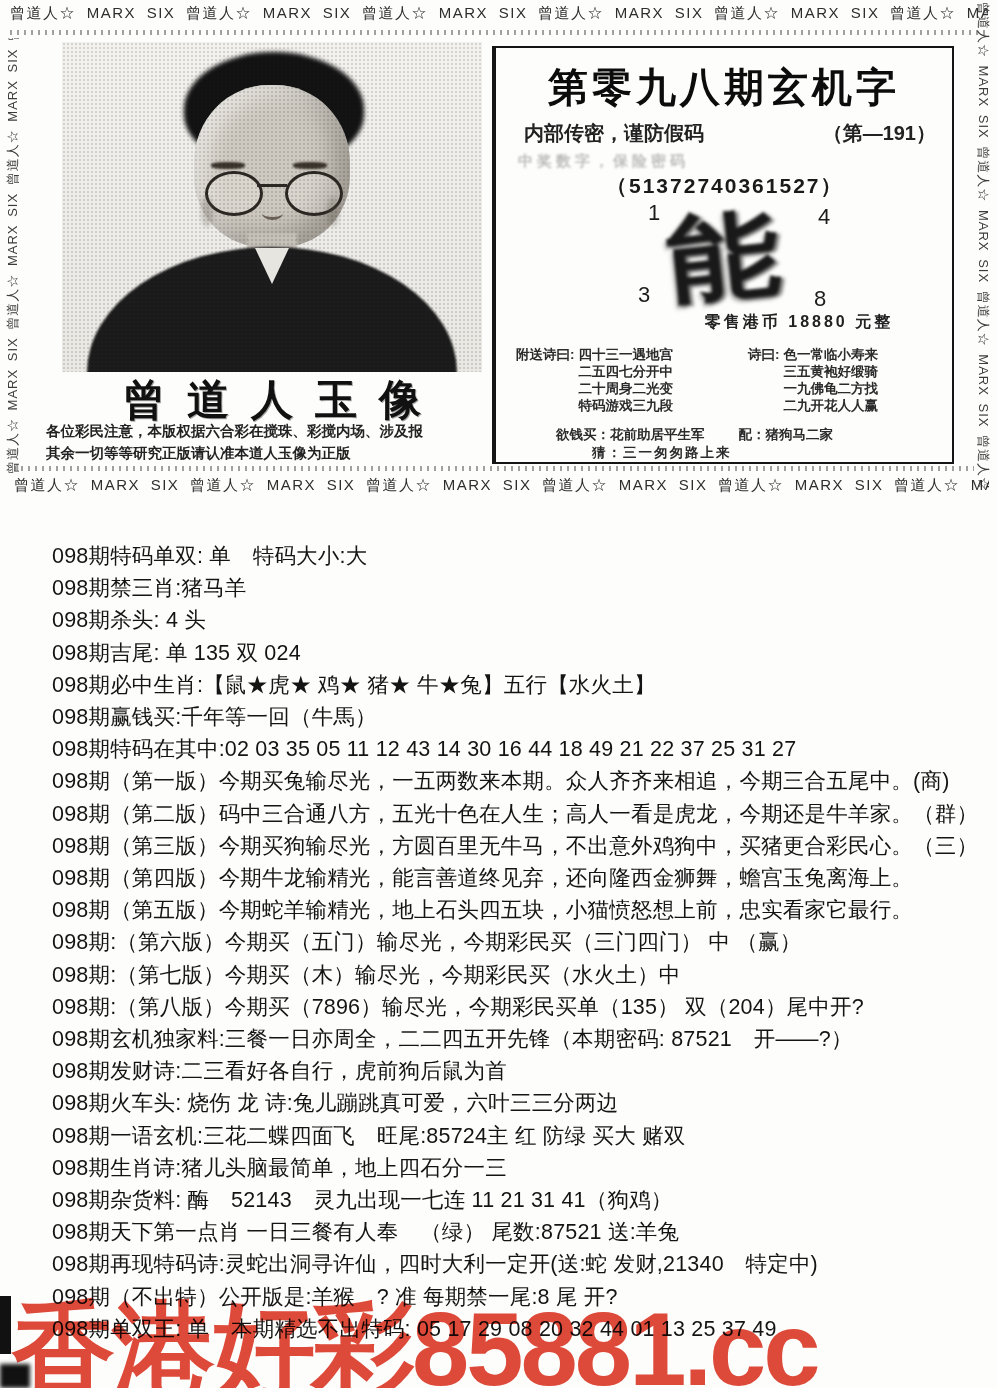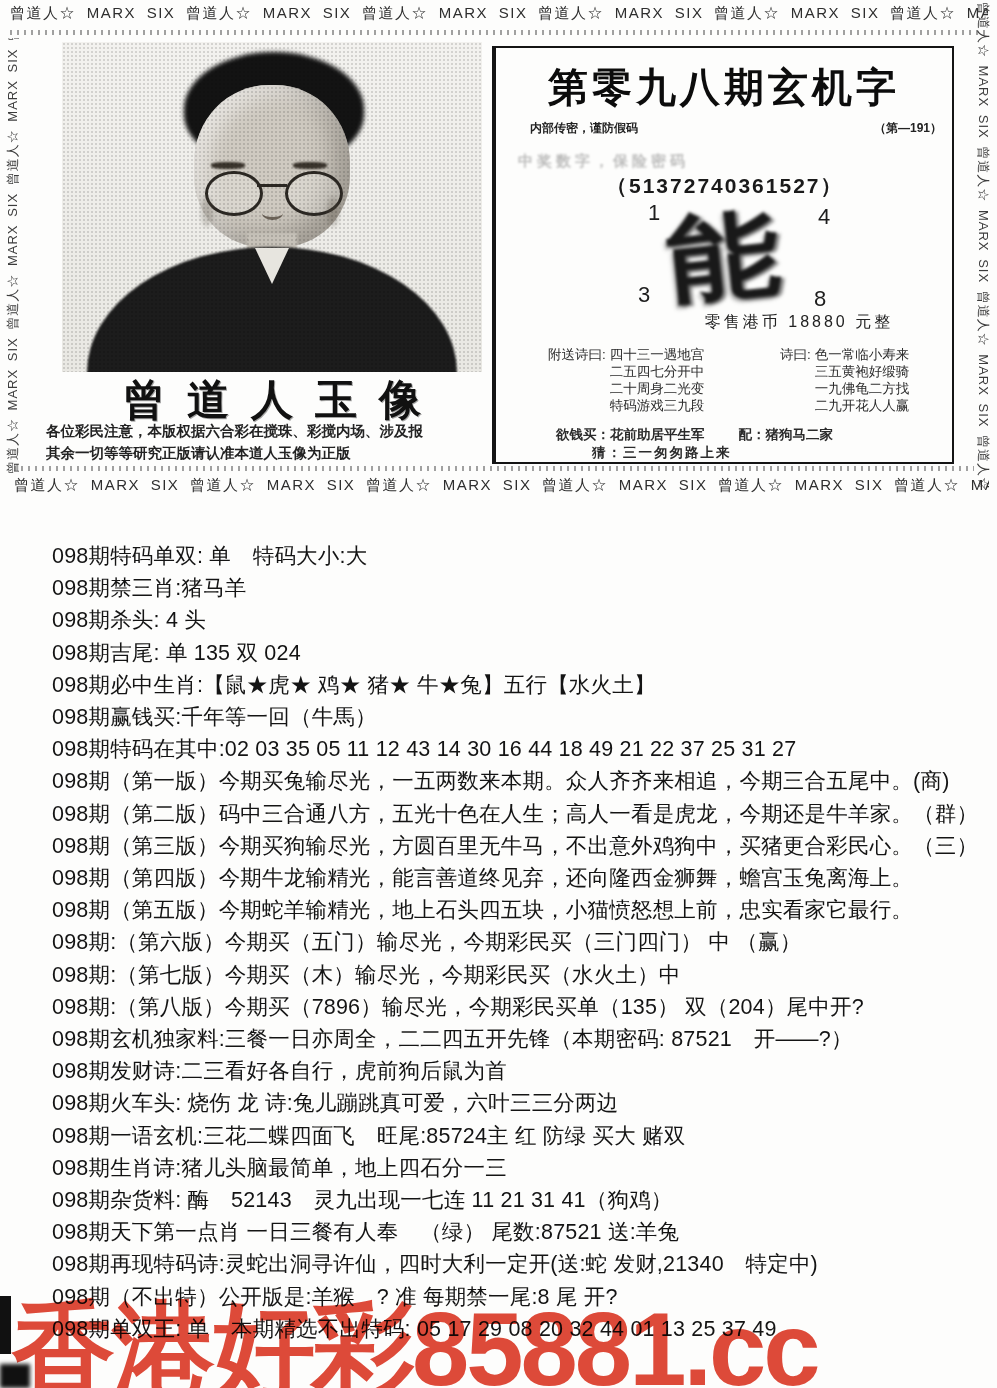--- a/index.html
+++ b/index.html
@@ -48,36 +48,36 @@
            font-weight:700;letter-spacing:22px;text-indent:22px;color:#111;
            text-shadow:1px 1px 0 rgba(0,0,0,.35);}
   .photo-notes{position:absolute;left:46px;top:420px;width:452px;font-size:14.5px;line-height:22px;
                color:#232323;filter:blur(.4px);font-weight:700;}
   
   .ibox{position:absolute;left:492px;top:46px;width:456px;height:414px;border:2px solid #141414;
         border-left:4px solid #141414;background:#fdfdfc;}
   .ibox-title{position:absolute;left:0;top:12px;width:100%;text-align:center;font-size:40px;
               font-weight:700;letter-spacing:4px;color:#0c0c0c;
               font-family:"Liberation Serif","DejaVu Serif",serif;}
-  .ibox-row1{position:absolute;left:34px;top:72px;width:412px;font-size:12px;color:#222;
+  .ibox-row1{position:absolute;left:28px;top:72px;width:412px;font-size:20px;color:#222;
              filter:blur(.5px);display:flex;justify-content:space-between;font-weight:600;}
   .ibox-faint{position:absolute;left:22px;top:104px;font-size:15px;color:#444;opacity:.35;
               filter:blur(1.2px);letter-spacing:4px;font-weight:600;}
   .ibox-code{position:absolute;left:110px;top:124px;font-size:21px;letter-spacing:2px;color:#1a1a1a;
              filter:blur(.3px);font-weight:600;}
   .glyph-wrap{position:absolute;left:130px;top:150px;width:220px;height:110px;}
   .glyph{position:absolute;left:50px;top:-4px;font-size:95px;font-weight:700;color:#222;
          transform:rotate(-6deg) scaleX(1.18);filter:blur(1.4px) contrast(1.1);
          text-shadow:3px 2px 2px rgba(40,40,40,.55),-2px 3px 3px rgba(40,40,40,.4);}
   .corner-num{position:absolute;font-size:22px;color:#1d1d1d;font-weight:500;filter:blur(.3px);}
   .cn-1{left:22px;top:2px;} .cn-4{left:192px;top:6px;} .cn-3{left:12px;top:84px;} .cn-8{left:188px;top:88px;}
   .ibox-price{position:absolute;left:0;top:264px;width:100%;text-align:center;padding-left:150px;
-              box-sizing:border-box;font-size:16px;letter-spacing:3px;color:#222;filter:blur(.4px);font-weight:400;}
+              box-sizing:border-box;font-size:16px;letter-spacing:3px;color:#222;filter:blur(.4px);font-weight:700;}
   .poems{position:absolute;left:20px;top:298px;width:416px;display:flex;font-size:13.5px;
-         line-height:17px;color:#2b2b2b;filter:blur(.55px);font-weight:400;margin-left:32px;}
+         line-height:17px;color:#2b2b2b;filter:blur(.55px);font-weight:700;}
   .poem-col{display:flex;}
   .poem-col .lbl{white-space:nowrap;margin-right:4px;}
   .poem-left{width:232px;} .poem-right{width:180px;}
   .ibox-bot1{position:absolute;left:60px;top:378px;width:380px;display:flex;font-size:13.5px;
              color:#2b2b2b;filter:blur(.7px);font-weight:600;}
   .ibox-bot1 .r{margin-left:34px;}
   .ibox-bot2{position:absolute;left:96px;top:396px;font-size:13.5px;color:#2b2b2b;
              filter:blur(.6px);letter-spacing:2px;font-weight:700;}
   
   .body-text{position:absolute;left:16px;top:540px;width:968px;font-size:21.5px;line-height:32.2px;

